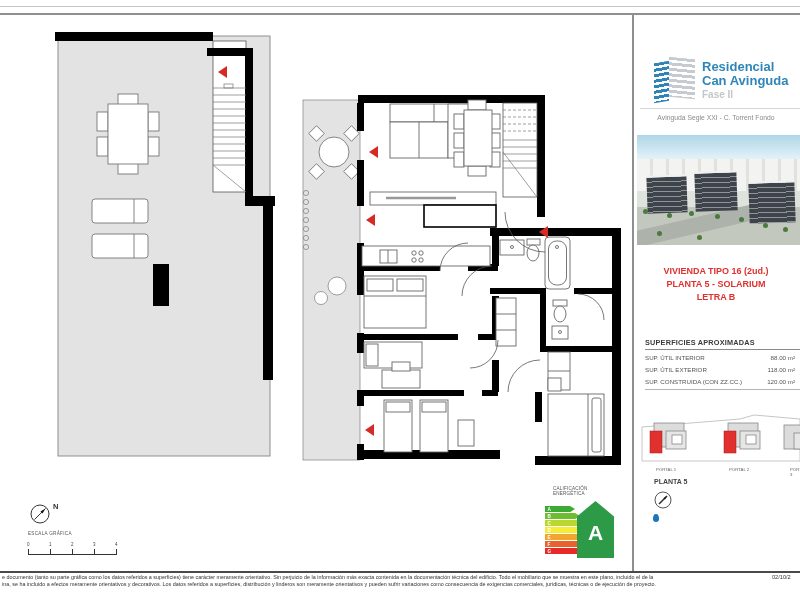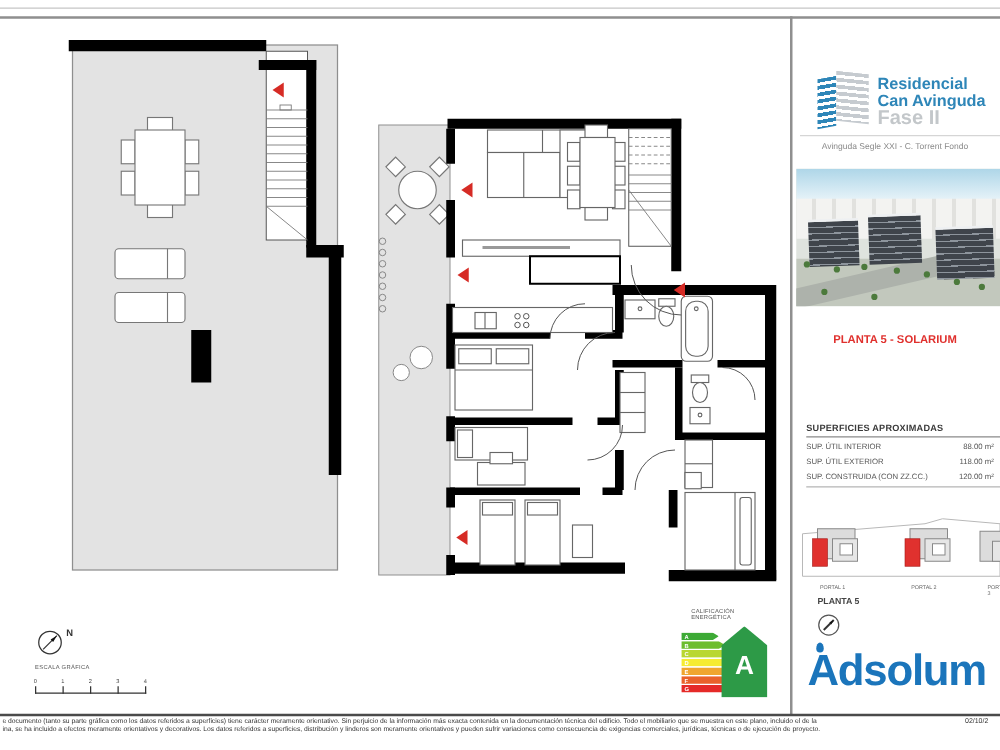--- a/index.html
+++ b/index.html
@@ -14,21 +14,21 @@
   
   .plan-svg{position:absolute;left:0;top:0;width:800px;height:600px;}
   
   .sidebar{position:absolute;left:632px;top:15px;width:168px;height:556px;}
   .logo-icon{left:20px;top:43px;width:44px;height:46px;}
   .logo-icon .li-l{position:absolute;left:2px;top:4px;width:15px;height:40px;
       background:repeating-linear-gradient(180deg,#2e86b8 0 3px,#fff 3px 5.5px);transform:skewY(-10deg);}
   .logo-icon .li-r{position:absolute;left:17px;top:0;width:26px;height:40px;
       background:repeating-linear-gradient(180deg,#c6cbd0 0 3px,#fff 3px 5.5px);transform:skewY(6deg);}
   .logo-text{left:70px;top:45px;width:96px;line-height:14px;font-size:13px;font-weight:bold;color:#2e86b8;}
-  .logo-phase{font-size:16px;font-weight:bold;color:#c3c7ca;}
+  .logo-phase{font-size:10px;font-weight:bold;color:#c3c7ca;}
   .sep1{left:8px;top:93px;width:160px;height:1px;background:#d5d5d5;}
   .address{left:2px;top:99px;width:164px;text-align:center;font-size:6.8px;color:#8a8a8a;}
   
   .render{left:5px;top:120px;width:163px;height:110px;overflow:hidden;background:#dfe3de;}
   .r-sky{position:absolute;left:0;top:0;width:100%;height:26px;background:linear-gradient(#aed6e8,#e9f4f9);}
   .r-city{position:absolute;left:0;top:24px;width:100%;height:32px;
       background:repeating-linear-gradient(90deg,#f3f3f1 0 13px,#e1e1de 13px 16px);}
   .r-ground{position:absolute;left:0;top:72px;width:100%;height:38px;background:#c2c8bd;}
   .r-road{position:absolute;left:-18px;top:84px;width:140px;height:16px;background:#adb2ab;transform:rotate(-13deg);}
   .r-bldg{position:absolute;width:40px;height:36px;border-top:2px solid #eef0f2;
@@ -396,21 +396,23 @@
       <div class="r-tree" style="left:52px;top:76px"></div>
       <div class="r-tree" style="left:78px;top:79px"></div>
       <div class="r-tree" style="left:102px;top:82px"></div>
       <div class="r-tree" style="left:126px;top:88px"></div>
       <div class="r-tree" style="left:146px;top:92px"></div>
       <div class="r-tree" style="left:20px;top:96px"></div>
       <div class="r-tree" style="left:60px;top:100px"></div>
     </div>
 
     <div class="abs unit-block">
+      <div>VIVIENDA TIPO 16 (2ud.)</div>
       <div>PLANTA 5 - SOLARIUM</div>
+      <div>LETRA B</div>
     </div>
 
     <div class="abs surf-title">SUPERFICIES APROXIMADAS</div>
     <div class="abs surf-line sl-1"></div>
     <div class="abs surf-row sr-0">
       <span>SUP. ÚTIL INTERIOR</span>
       <span class="v">88.00 m²</span>
     </div>
     <div class="abs surf-row sr-1">
       <span>SUP. ÚTIL EXTERIOR</span>
@@ -446,20 +448,19 @@
     <span class="abs portal-label pl-2">PORTAL 3</span>
 
     <div class="abs planta">PLANTA 5</div>
     <svg class="abs mini-compass" viewBox="0 0 18 18">
       <circle cx="9" cy="9" r="8" fill="#fff" stroke="#555" stroke-width="1"></circle>
       <line x1="5" y1="13" x2="13" y2="5" stroke="#333" stroke-width="1.6"></line>
       <polygon points="13,5 9.5,7 11,8.5" fill="#111"></polygon>
     </svg>
 
     <div class="abs brand-dot"></div>
-    <div class="abs brand">Adsolum</div>
   </aside>
 
   <div class="abs foot-l1">e documento (tanto su parte gráfica como los datos referidos a superficies) tiene carácter meramente orientativo. Sin perjuicio de la información más exacta contenida en la documentación técnica del edificio. Todo el mobiliario que se muestra en este plano, incluido el de la</div>
   <div class="abs foot-l2">ina, se ha incluido a efectos meramente orientativos y decorativos. Los datos referidos a superficies, distribución y linderos son meramente orientativos y pueden sufrir variaciones como consecuencia de exigencias comerciales, jurídicas, técnicas o de ejecución de proyecto.</div>
   <div class="abs foot-date">02/10/2</div>
 
 </div>
 
 </body></html>

